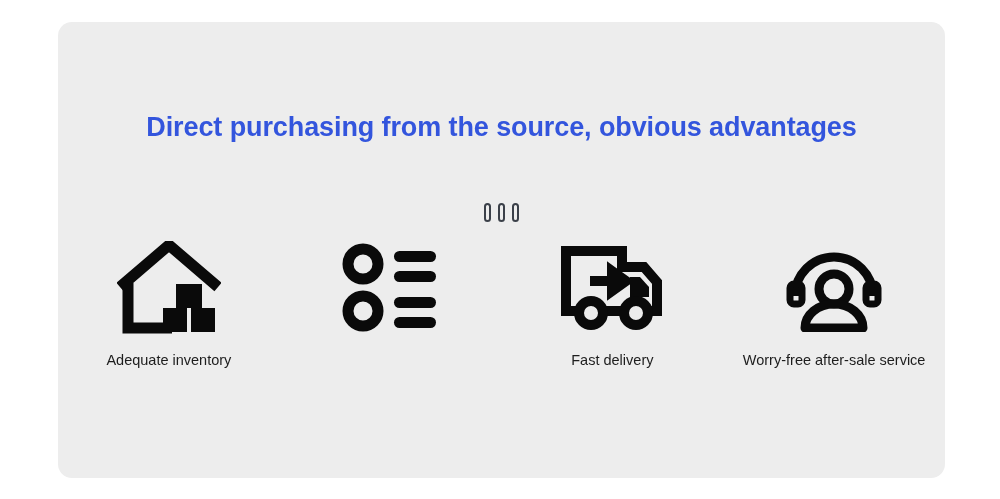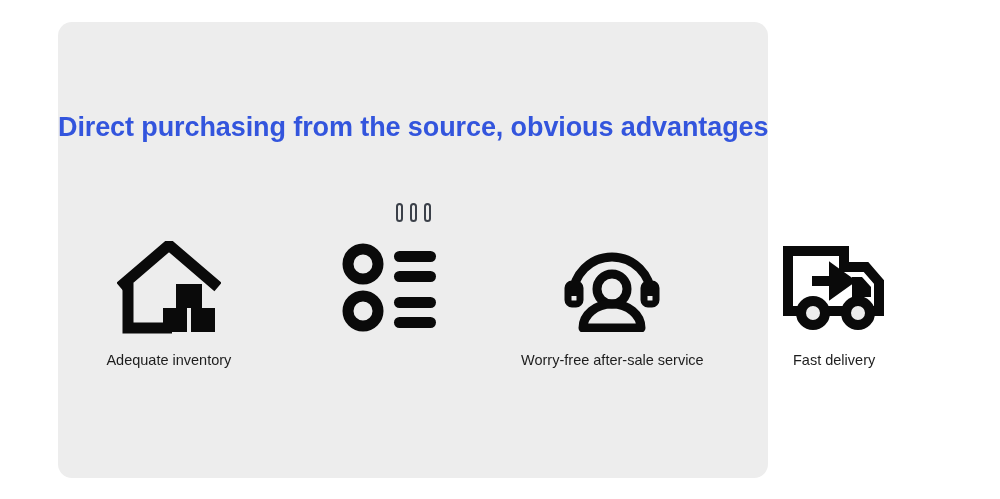--- a/index.html
+++ b/index.html
@@ -19,21 +19,21 @@
     position: relative;
     width: 1000px;
     height: 499px;
     background: #ffffff;
   }
 
   .card {
     position: absolute;
     left: 58px;
     top: 22px;
-    width: 710px;
+    width: 887px;
     height: 456px;
     background: #ededed;
     border-radius: 14px;
     box-sizing: border-box;
   }
 
   .headline {
     position: absolute;
     left: 0;
     right: 0;
@@ -147,38 +147,38 @@
           <rect x="52" y="8" width="42" height="11" rx="5.5" fill="#0a0a0a"></rect>
           <rect x="52" y="28" width="42" height="11" rx="5.5" fill="#0a0a0a"></rect>
           <rect x="52" y="54" width="42" height="11" rx="5.5" fill="#0a0a0a"></rect>
           <rect x="52" y="74" width="42" height="11" rx="5.5" fill="#0a0a0a"></rect>
         </svg>
       </div>
     </div>
 
     <div class="feature">
       <div class="icon-wrap">
+        <svg width="104" height="86" viewBox="0 0 104 86" fill="none" aria-hidden="true">
+          <path d="M6 6 L62 6 L62 22 L84 22 L97 37 L97 66 L6 66 Z" stroke="#0a0a0a" stroke-width="10" stroke-linejoin="miter" fill="none"></path>
+          <path d="M30 36 L58 36 M52 26 L66 36 L52 46 Z" stroke="#0a0a0a" stroke-width="10" stroke-linejoin="miter" fill="#0a0a0a"></path>
+          <path d="M70 32 L80 32 L89 42 L89 52 L70 52 Z" fill="#0a0a0a"></path>
+          <circle cx="31" cy="68" r="12" stroke="#0a0a0a" stroke-width="10" fill="#ededed"></circle>
+          <circle cx="76" cy="68" r="12" stroke="#0a0a0a" stroke-width="10" fill="#ededed"></circle>
+        </svg>
+      </div>
+      <div class="caption">Fast delivery</div>
+    </div>
+
+    <div class="feature">
+      <div class="icon-wrap">
         <svg width="100" height="88" viewBox="0 0 100 88" fill="none" aria-hidden="true">
           <path d="M11 52 A39 39 0 0 1 89 52" stroke="#0a0a0a" stroke-width="9" fill="none" stroke-linecap="butt"></path>
           <rect x="6" y="40" width="12" height="20" rx="4" stroke="#0a0a0a" stroke-width="7" fill="none"></rect>
           <rect x="82" y="40" width="12" height="20" rx="4" stroke="#0a0a0a" stroke-width="7" fill="none"></rect>
           <circle cx="50" cy="45" r="15" stroke="#0a0a0a" stroke-width="9" fill="none"></circle>
           <path d="M21 84 A29 24 0 0 1 79 84 Z" stroke="#0a0a0a" stroke-width="9" fill="none" stroke-linejoin="round"></path>
         </svg>
       </div>
       <div class="caption">Worry-free after-sale service</div>
     </div>
 
-    <div class="feature">
-      <div class="icon-wrap">
-        <svg width="104" height="86" viewBox="0 0 104 86" fill="none" aria-hidden="true">
-          <path d="M6 6 L62 6 L62 22 L84 22 L97 37 L97 66 L6 66 Z" stroke="#0a0a0a" stroke-width="10" stroke-linejoin="miter" fill="none"></path>
-          <path d="M30 36 L58 36 M52 26 L66 36 L52 46 Z" stroke="#0a0a0a" stroke-width="10" stroke-linejoin="miter" fill="#0a0a0a"></path>
-          <path d="M70 32 L80 32 L89 42 L89 52 L70 52 Z" fill="#0a0a0a"></path>
-          <circle cx="31" cy="68" r="12" stroke="#0a0a0a" stroke-width="10" fill="#ededed"></circle>
-          <circle cx="76" cy="68" r="12" stroke="#0a0a0a" stroke-width="10" fill="#ededed"></circle>
-        </svg>
-      </div>
-      <div class="caption">Fast delivery</div>
-    </div>
-
   </div>
 </div>
 
 </body></html>

